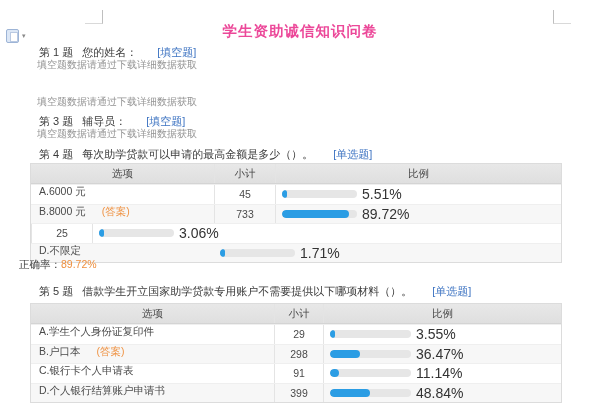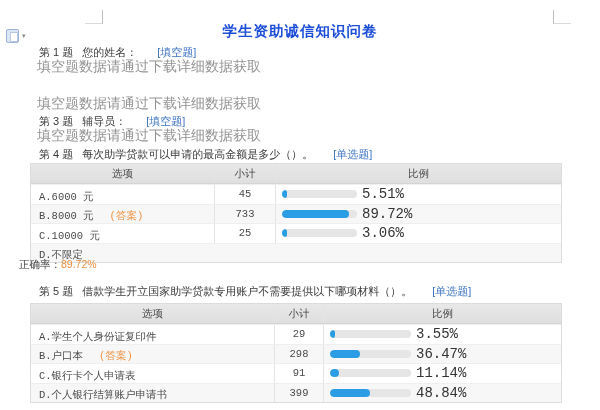--- a/index.html
+++ b/index.html
@@ -16,37 +16,37 @@
         background:#dce7f6;position:relative;box-sizing:border-box;}
   .clip::after{content:"";position:absolute;left:3px;top:2px;width:6px;height:8px;background:#ffffff;border:1px solid #b9c9e2;}
   .caret{font-size:7px;color:#8a8a8a;margin-left:3px;line-height:1;}
 
   
   .crop{position:absolute;width:18px;height:14px;box-sizing:border-box;}
   .crop.tl{left:85px;top:10px;border-right:1px solid #bfbfbf;border-bottom:1px solid #d9d9d9;}
   .crop.tr{left:553px;top:10px;border-left:1px solid #bfbfbf;border-bottom:1px solid #d9d9d9;}
 
   .title{position:absolute;left:0;top:22px;width:600px;margin:0;text-align:center;
-         font-size:14.5px;font-weight:bold;color:#1d4ed8;letter-spacing:1px;}
+         font-size:14.5px;font-weight:bold;color:#ec4899;letter-spacing:1px;}
 
   .q{position:absolute;left:39px;font-size:11px;color:#3a3a3a;white-space:nowrap;}
   .qnum{margin-right:9px;}
   .qtag{margin-left:20px;color:#3e74c2;text-decoration:none;text-align:center;}
-  .qnote{position:absolute;left:37px;font-size:14px;color:#949494;white-space:nowrap;}
+  .qnote{position:absolute;left:37px;font-size:10px;color:#949494;white-space:nowrap;}
 
   .tbl{position:absolute;left:30px;width:532px;box-sizing:border-box;border:1px solid #dcdcdc;
-       background:#fff;font-size:10.5px;color:#4a4a4a;font-family:Liberation Mono, monospace;}
+       background:#fff;font-size:10.5px;color:#4a4a4a;}
   .thead{display:flex;align-items:stretch;height:19px;background:linear-gradient(#e8e8e8,#dfdfdf);
          border-bottom:1px solid #d4d4d4;color:#474747;}
   .thead .cell{display:flex;align-items:center;justify-content:center;}
   .trow{display:flex;align-items:stretch;height:18.5px;border-top:1px solid #efefef;}
   .trow:first-of-type{border-top:none;}
   .trow.alt{background:#f7f7f7;}
   .cell{box-sizing:border-box;}
-  .c1{display:flex;align-items:flex-end;padding-left:8px;white-space:nowrap;overflow:hidden;}
+  .c1{display:flex;align-items:flex-start;padding-left:8px;white-space:nowrap;overflow:hidden;}
   .thead .c1{padding-left:0;}
   .c2{display:flex;align-items:center;justify-content:center;border-left:1px solid #e4e4e4;
       border-right:1px solid #e4e4e4;}
   .c3{flex:1;display:flex;align-items:center;padding-left:6px;}
   .t4 .c1{width:183px;} .t4 .c2{width:62px;}
   .t5 .c1{width:243px;} .t5 .c2{width:50px;}
   .ans{color:#ef9446;margin-left:16px;}
   .track{display:inline-block;height:8px;border-radius:4px;background:#e6e6e6;position:relative;overflow:hidden;}
   .t4 .track{width:75px;} .t5 .track{width:81px;}
   .fill{position:absolute;left:0;top:0;height:8px;border-radius:4px;background:#2b9de4;}
@@ -118,37 +118,39 @@
         </div>
       <div class="cell c2">733</div>
       <div class="cell c3">
         <span class="track">
             <span class="fill" style="width: 67.29px;"></span>
           </span>
         <span class="pct">89.72%</span>
       </div>
     </div>
     <div class="trow">
-      <div class="cell c1">
-          <span>C.10000 元</span>
-          <span class="ans"></span>
-        </div>
       <div class="cell c2">25</div>
       <div class="cell c3">
         <span class="track">
             <span class="fill" style="width: 5px;"></span>
           </span>
         <span class="pct">3.06%</span>
       </div>
     </div>
     <div class="trow alt">
       <div class="cell c1">
           <span>D.不限定</span>
           <span class="ans"></span>
         </div>
+      <div class="cell c3">
+        <span class="track">
+            <span class="fill" style="width: 5px;"></span>
+          </span>
+        <span class="pct">1.71%</span>
+      </div>
     </div>
   </div>
   <div class="acc a4">
     <span>正确率：</span><span class="val">89.72%</span>
   </div>
 
   <div class="q q5">
     <span class="qnum">第 5 题</span><span class="qtext">借款学生开立国家助学贷款专用账户不需要提供以下哪项材料（）。</span><span class="qtag">[单选题]</span>
   </div>
 

